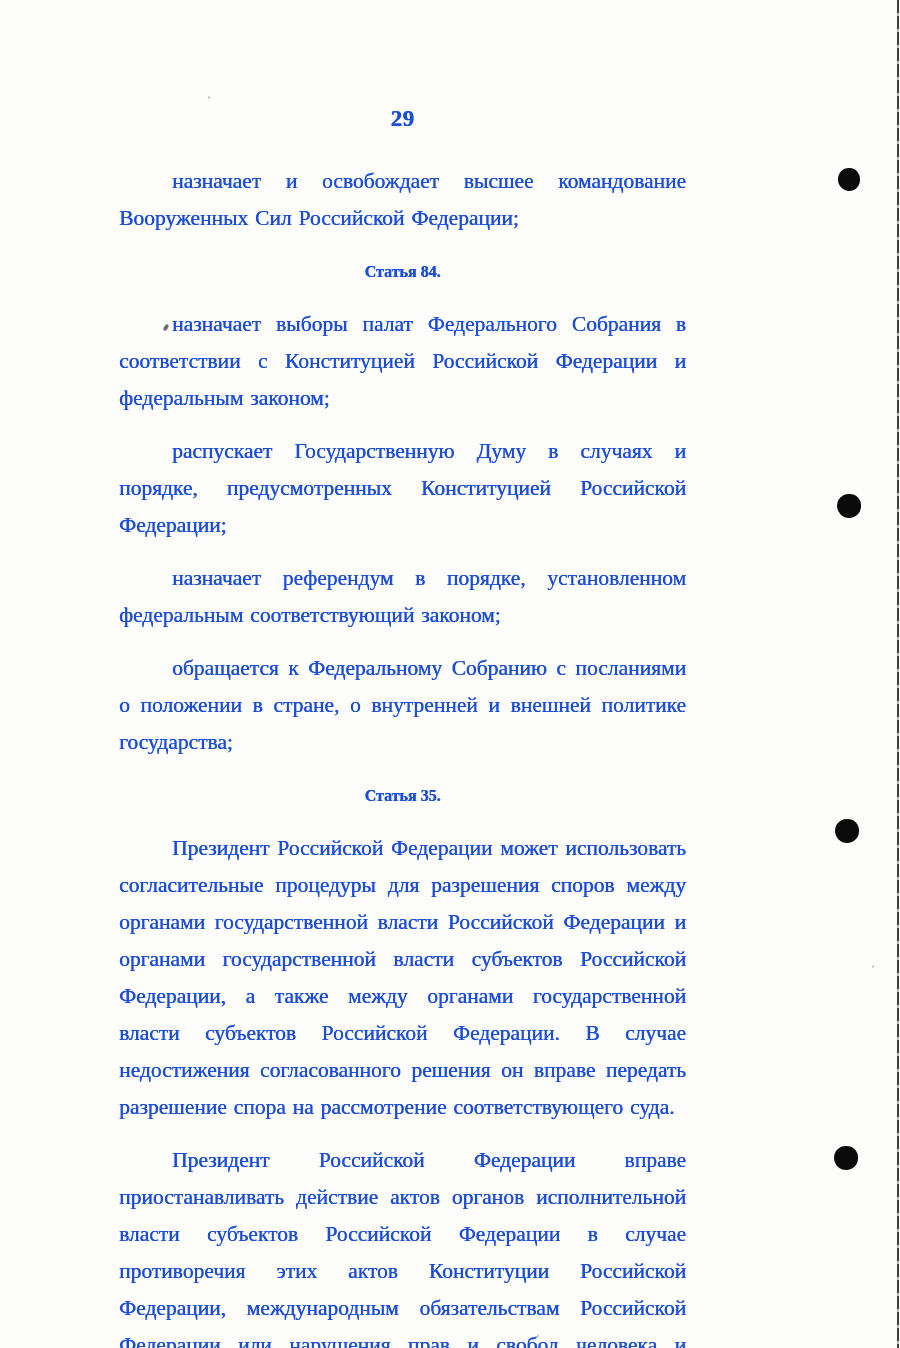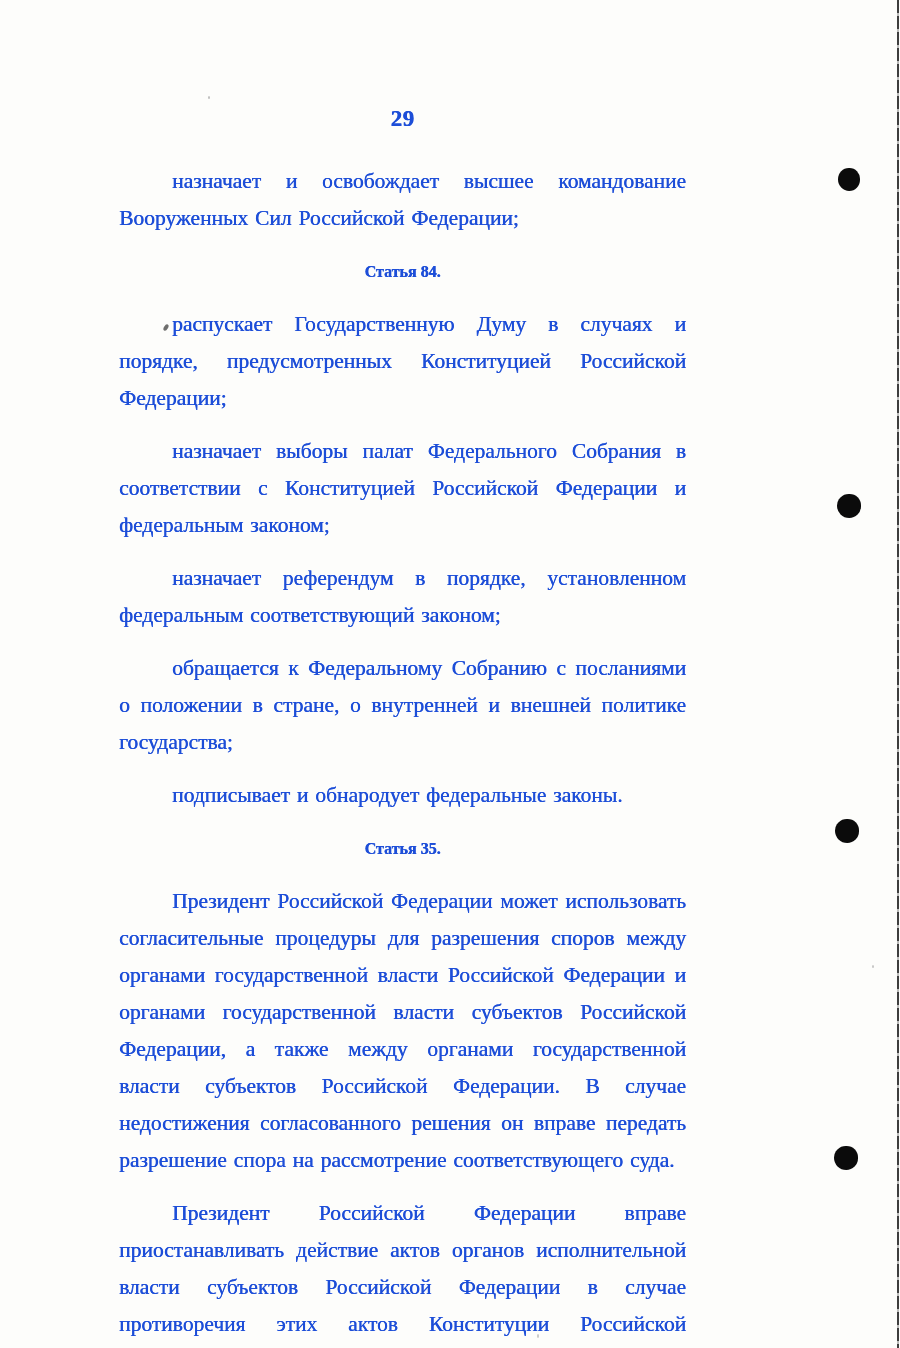--- a/index.html
+++ b/index.html
@@ -87,25 +87,24 @@
 </head>
 <body>
 
 <div class="page">
 
   <div class="text-block">
     <div class="page-number">29</div>
 
     <p class="para">назначает и освобождает высшее командование Вооруженных Сил Российской Федерации;</p>
     <p class="heading">Статья 84.</p>
+    <p class="para">назначает выборы палат Федерального Собрания в соответствии с Конституцией Российской Федерации и федеральным законом;</p>
     <p class="para">распускает Государственную Думу в случаях и порядке, предусмотренных Конституцией Российской Федерации;</p>
-    <p class="para">назначает выборы палат Федерального Собрания в соответствии с Конституцией Российской Федерации и федеральным законом;</p>
     <p class="para">назначает референдум в порядке, установленном федеральным соответствующий законом;</p>
     <p class="para">обращается к Федеральному Собранию с посланиями о положении в стране, о внутренней и внешней политике государства;</p>
-    <p class="para">подписывает и обнародует федеральные законы.</p>
     <p class="heading gap-before">Статья 35.</p>
     <p class="para">Президент Российской Федерации может использовать согласительные процедуры для разрешения споров между органами государственной власти Российской Федерации и органами государственной власти субъектов Российской Федерации, а также между органами государственной власти субъектов Российской Федерации. В случае недостижения согласованного решения он вправе передать разрешение спора на рассмотрение соответствующего суда.</p>
     <p class="para">Президент Российской Федерации вправе приостанавливать действие актов органов исполнительной власти субъектов Российской Федерации в случае противоречия этих актов Конституции Российской Федерации, международным обязательствам Российской Федерации или нарушения прав и свобод человека и гражданина, заявлять в соответствующий суд требование об устранении нарушений.</p>
   </div>
 
   <span class="punch-hole hole-1"></span>
   <span class="punch-hole hole-2"></span>
   <span class="punch-hole hole-3"></span>
   <span class="punch-hole hole-4"></span>
 

